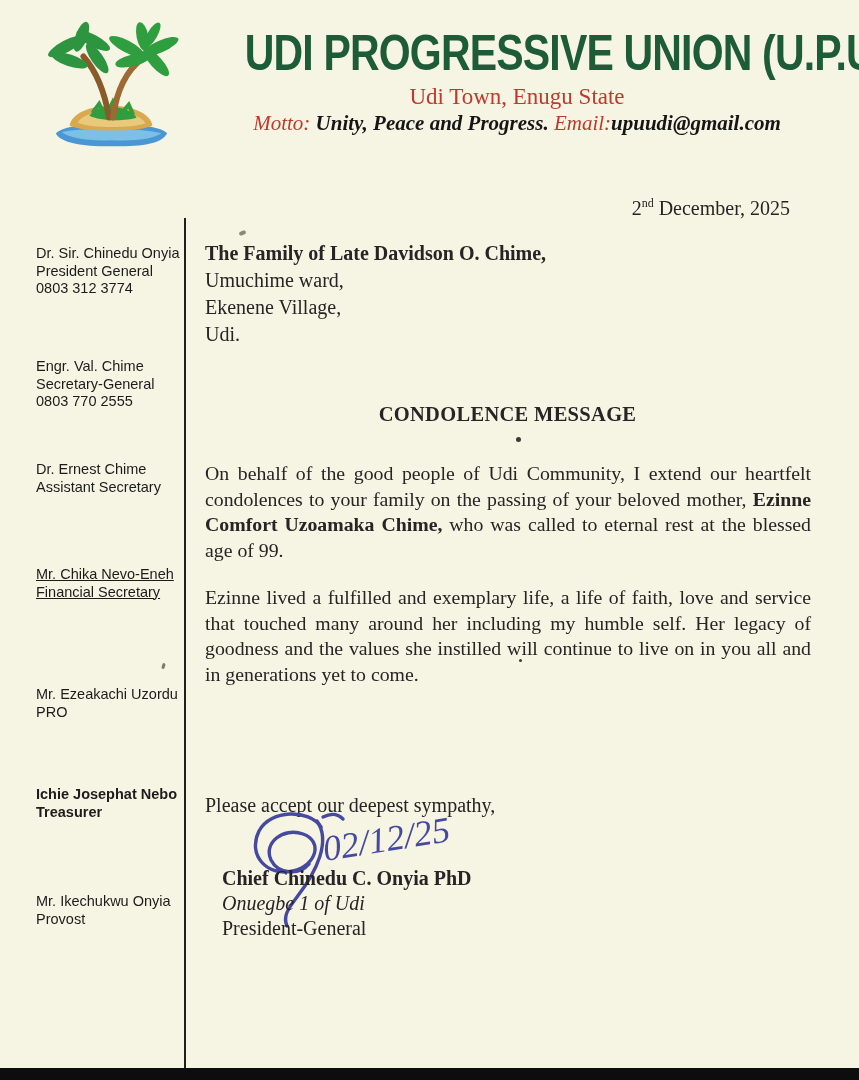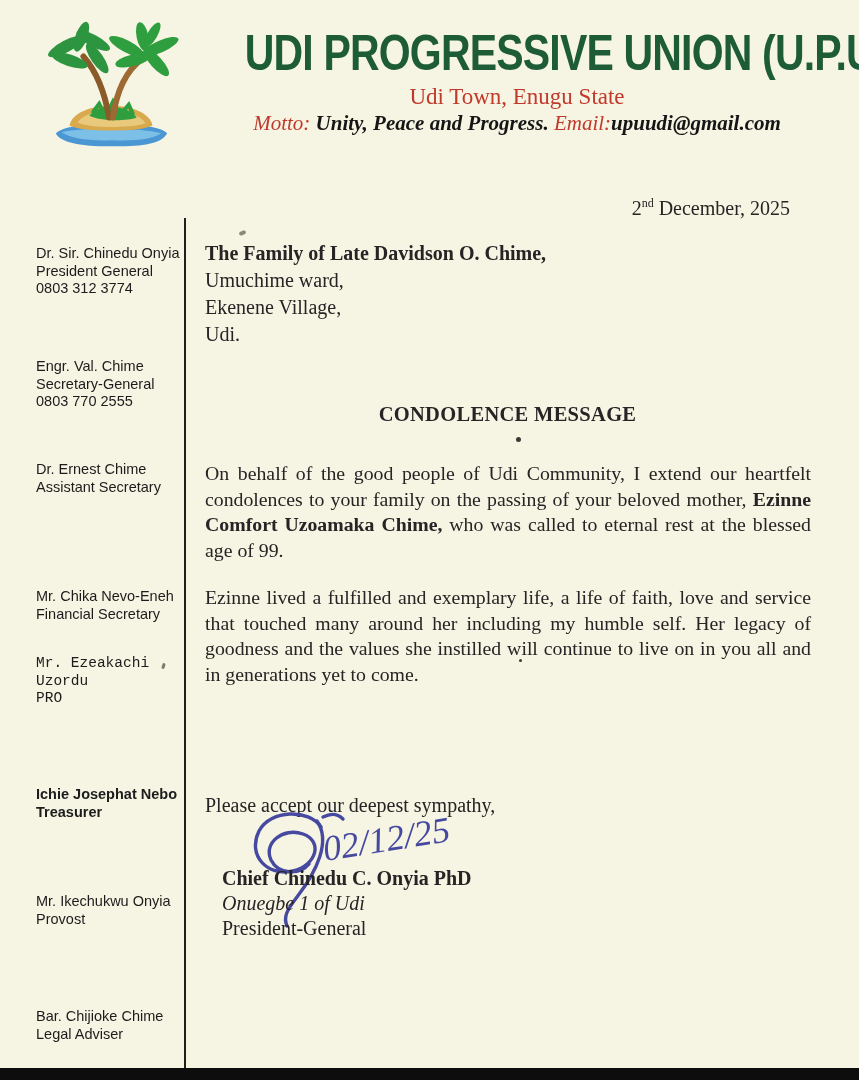--- a/index.html
+++ b/index.html
@@ -151,49 +151,44 @@
       <div>Secretary-General</div>
       <div>0803 770 2555</div>
     </div>
 
     <div class="officer" style="top: 461px;">
       <div>Dr. Ernest Chime</div>
       <div>Assistant Secretary</div>
 
     </div>
 
-    <div class="officer" style="top: 588px;">
+    <div class="officer" style="top: 566px; text-decoration: underline;">
       <div>Mr. Chika Nevo-Eneh</div>
       <div>Financial Secretary</div>
 
     </div>
 
-    <div class="officer" style="top: 655px; font-family: Liberation Mono, monospace;">
+    <div class="officer" style="top: 686px;">
       <div>Mr. Ezeakachi Uzordu</div>
       <div>PRO</div>
 
     </div>
 
     <div class="officer" style="top: 786px; font-weight: bold;">
       <div>Ichie Josephat Nebo</div>
       <div>Treasurer</div>
 
     </div>
 
     <div class="officer" style="top: 893px;">
       <div>Mr. Ikechukwu Onyia</div>
       <div>Provost</div>
 
     </div>
 
-    <div class="officer" style="top: 1008px;">
-      <div>Bar. Chijioke Chime</div>
-      <div>Legal Adviser</div>
-
-    </div>
   </aside>
 
   <div class="divider"></div>
   <div class="bottom-bar"></div>
 
   <div class="date-line">
     <span>2</span><sup>nd</sup><span> December, 2025</span>
   </div>
 
   <div class="recipient">

